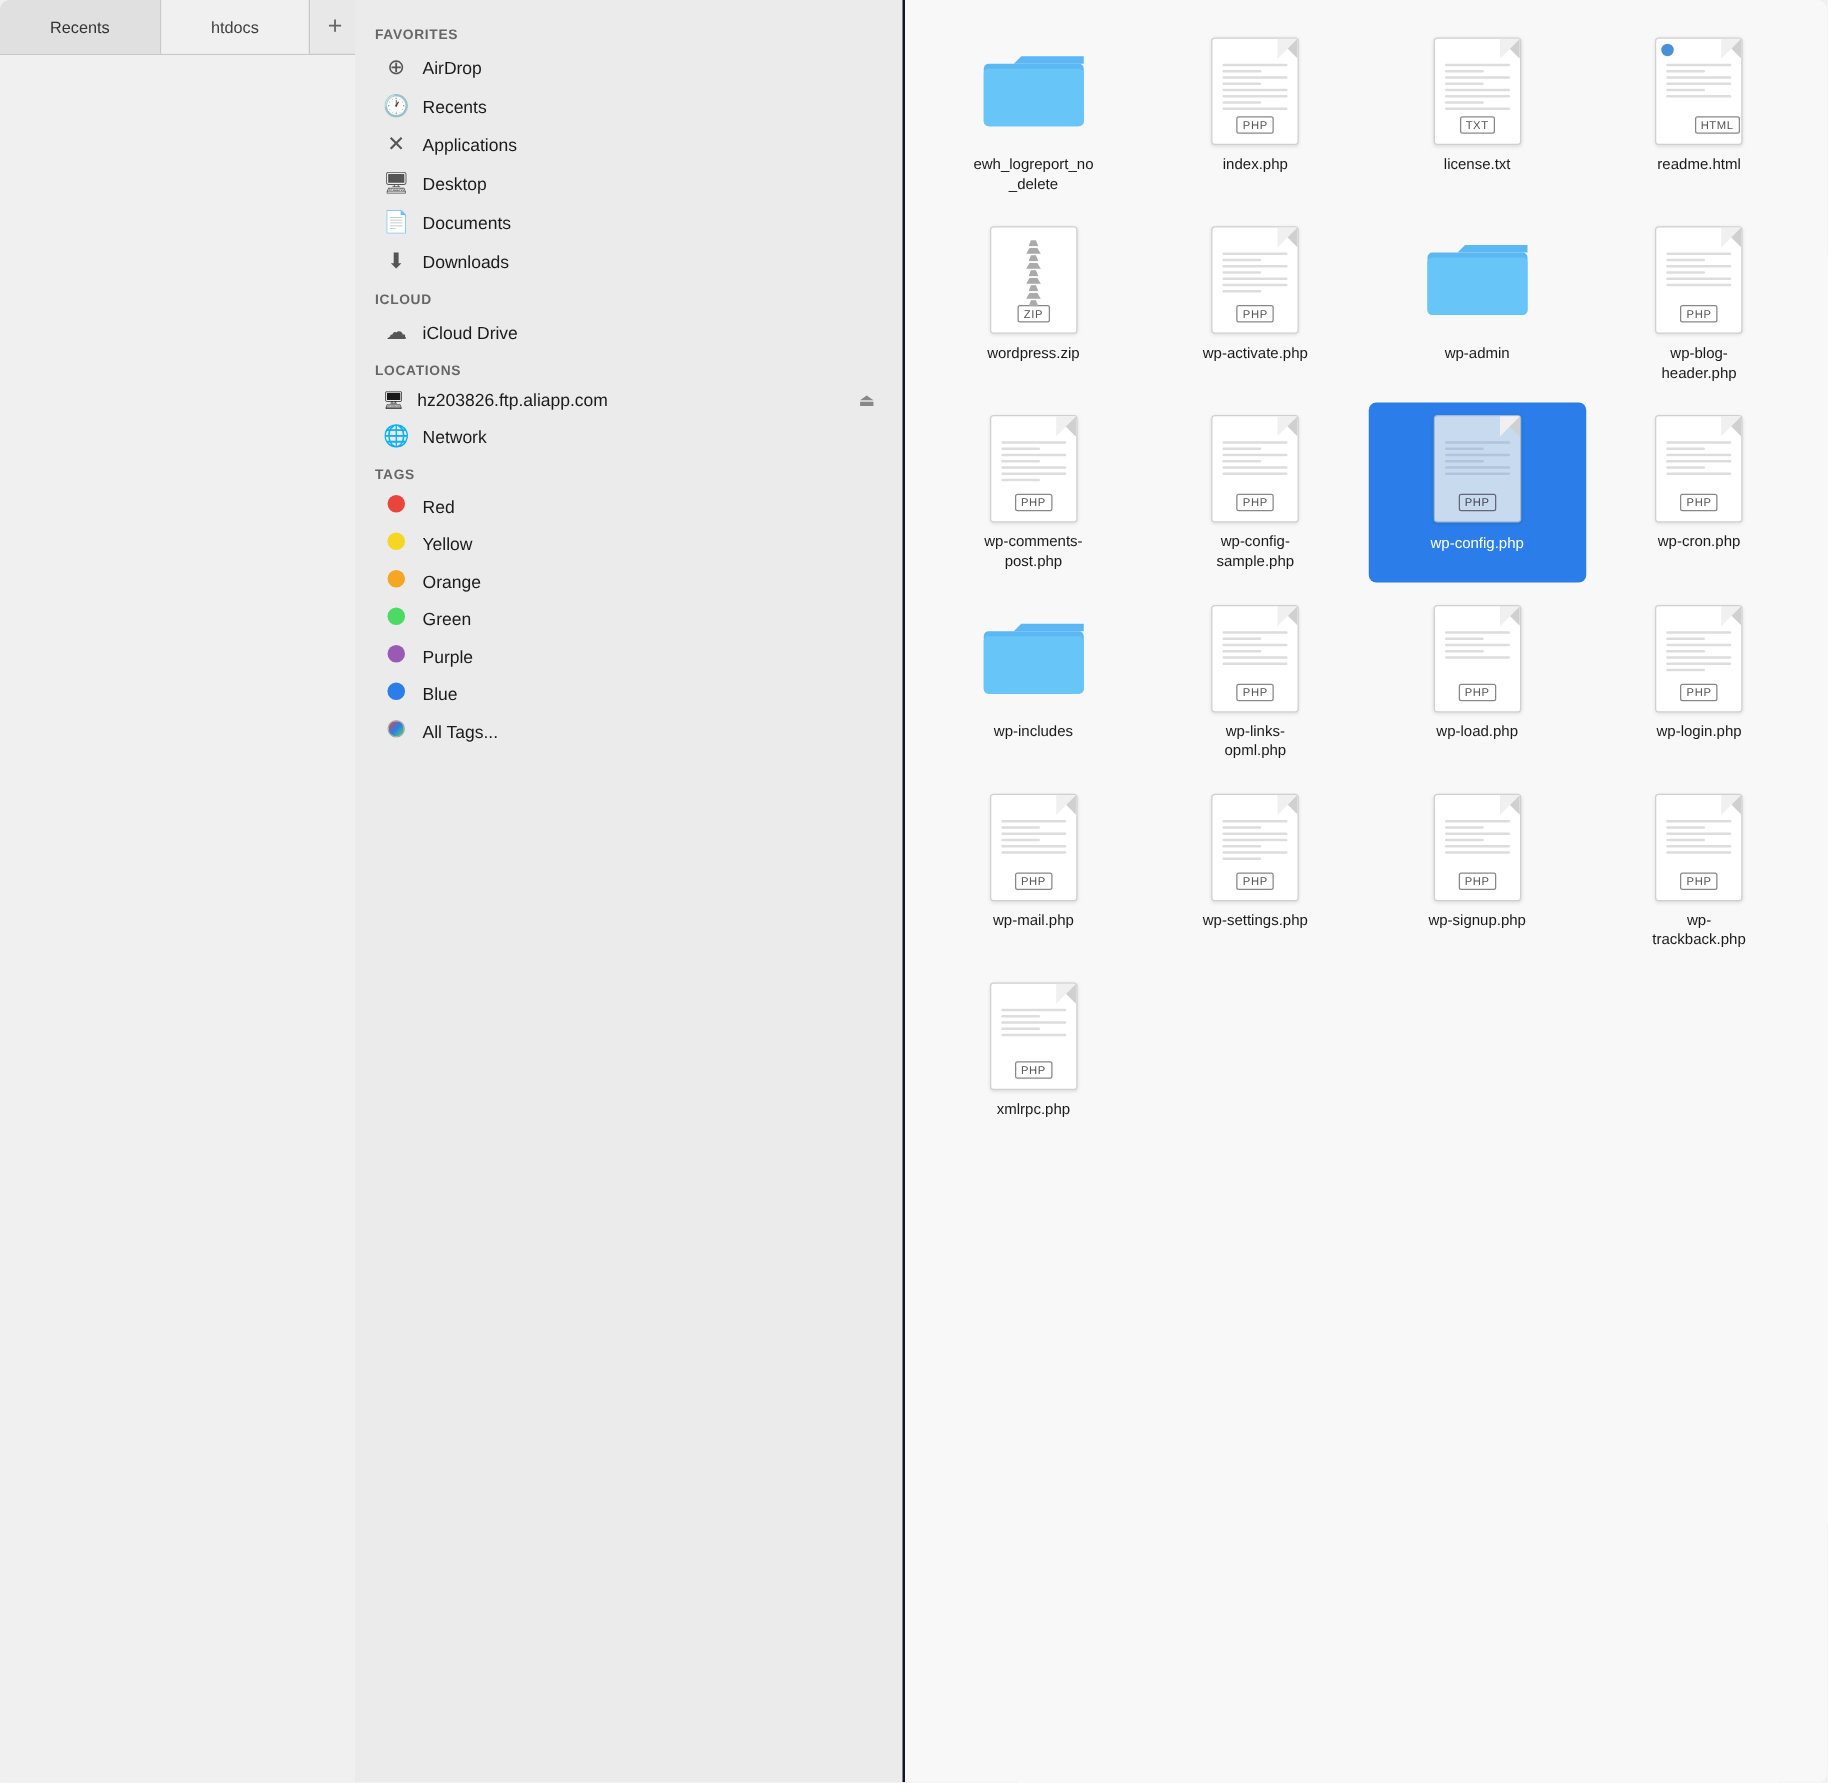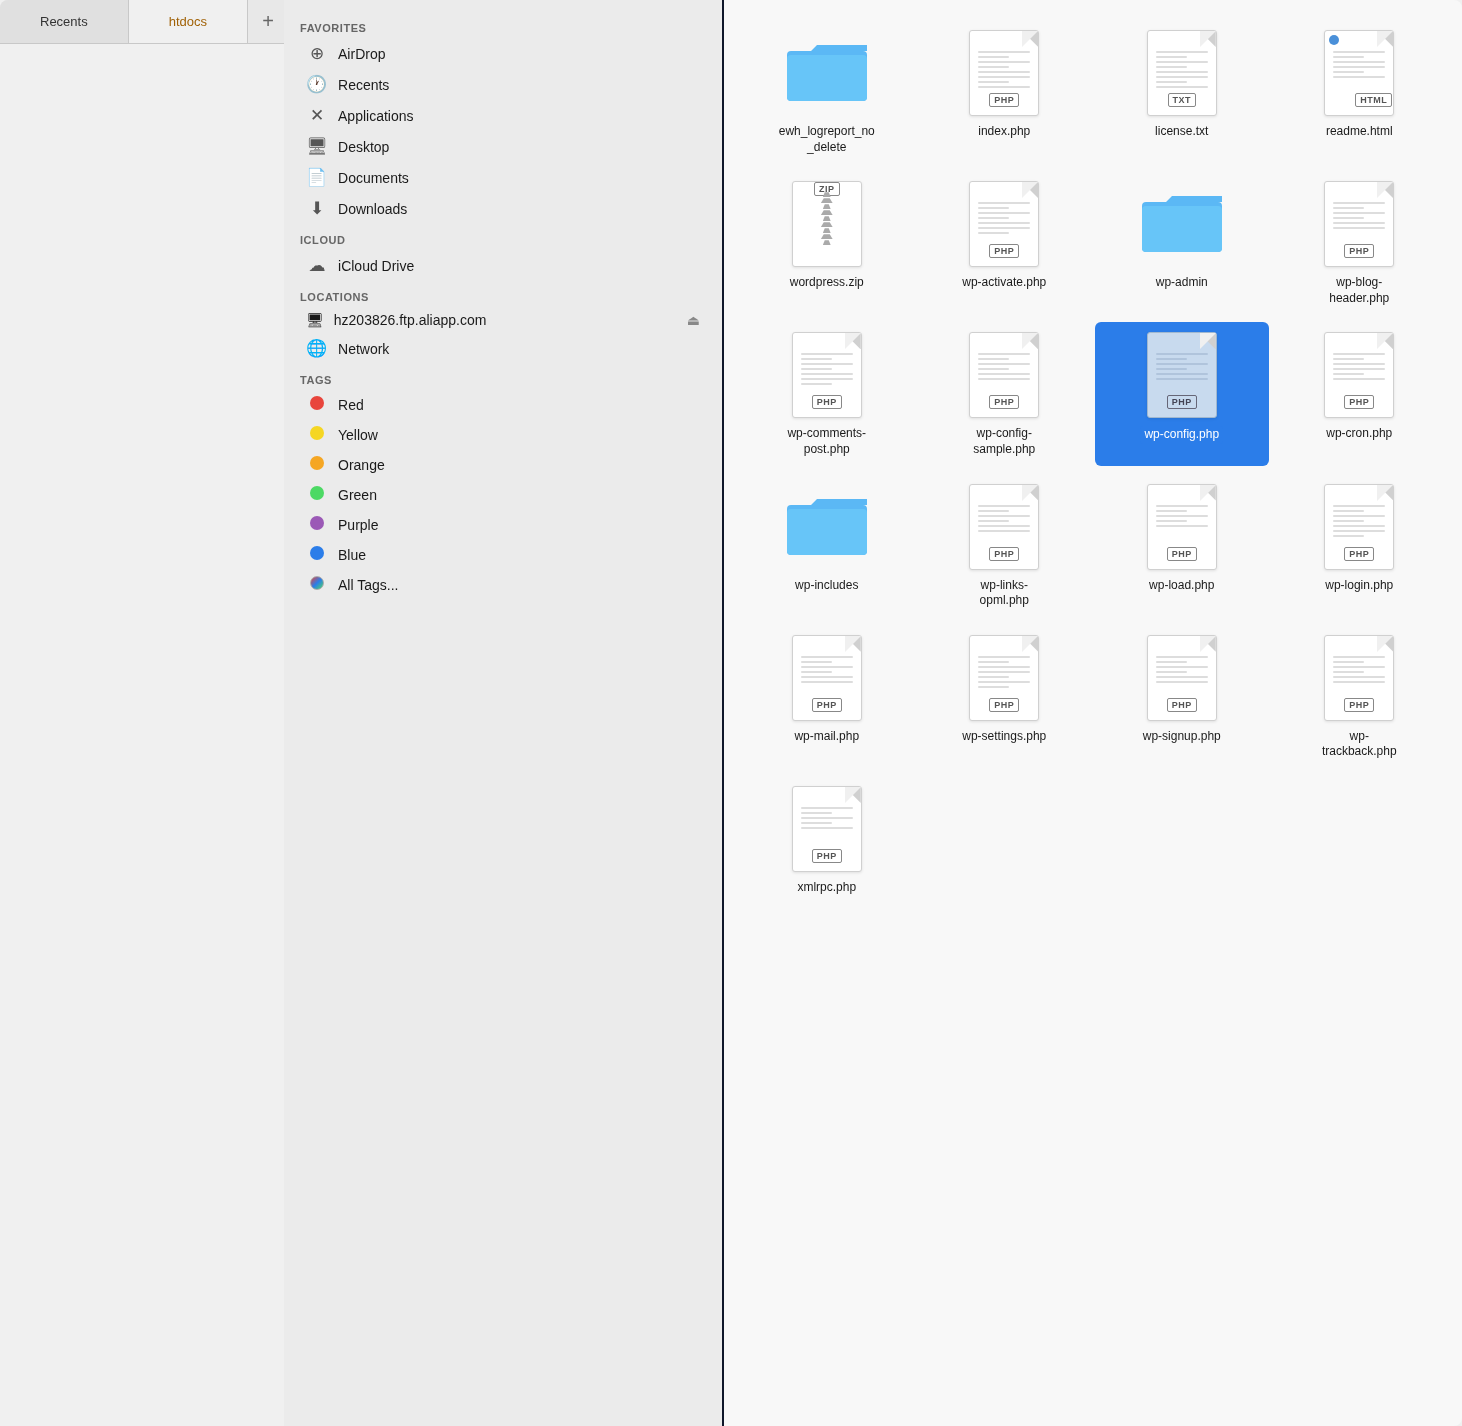--- a/index.html
+++ b/index.html
@@ -32,21 +32,21 @@
       justify-content: center;
       padding: 0 40px;
       height: 100%;
       font-size: 13px;
       color: #333;
       border-right: 1px solid #c8c8c8;
       background: #e0e0e0;
     }
     .tab.active {
       background: #f0f0f0;
-      color: #a16207;
+      color: #404040;
     }
     .tab-add {
       width: 32px;
       height: 32px;
       display: flex;
       align-items: center;
       justify-content: center;
       font-size: 20px;
       color: #666;
       cursor: pointer;
@@ -195,21 +195,21 @@
       position: absolute;
       top: 0;
       right: 0;
       width: 0;
       height: 0;
       border-left: 16px solid #f0f0f0;
       border-bottom: 16px solid transparent;
     }
     .doc-badge {
       font-size: 9px;
-      font-weight: 700;
+      font-weight: 400;
       color: #555;
       border: 1.5px solid #888;
       padding: 1px 4px;
       border-radius: 2px;
       letter-spacing: 0.5px;
     }
     .doc-lines {
       position: absolute;
       top: 20px;
       left: 8px;
@@ -224,21 +224,21 @@
     .doc-line.short { width: 60%; }
     
     .zip-icon {
       width: 72px;
       height: 88px;
       background: white;
       border: 1px solid #d0d0d0;
       border-radius: 3px;
       position: relative;
       display: flex;
-      align-items: flex-start;
+      align-items: flex-end;
       justify-content: center;
       padding-bottom: 8px;
       box-shadow: 0 1px 3px rgba(0,0,0,0.1);
     }
     .zip-teeth {
       position: absolute;
       top: 10px;
       left: 50%;
       transform: translateX(-50%);
       display: flex;

